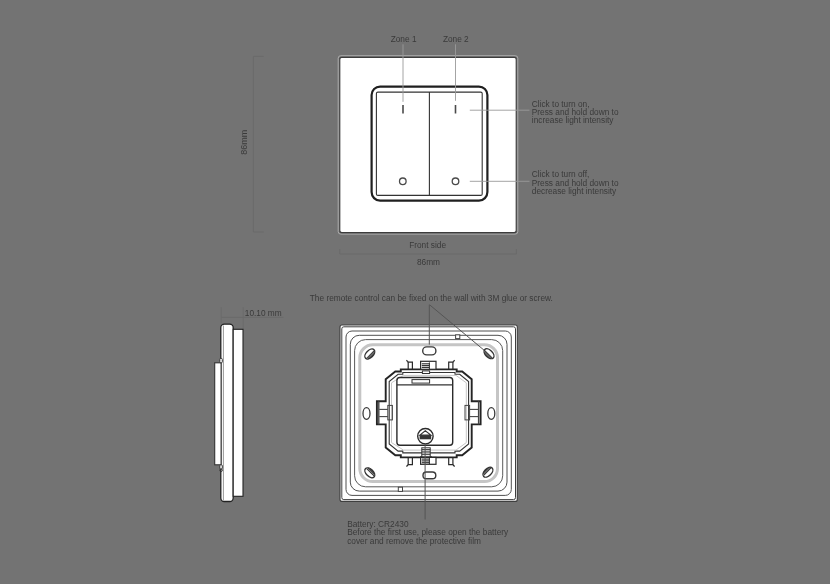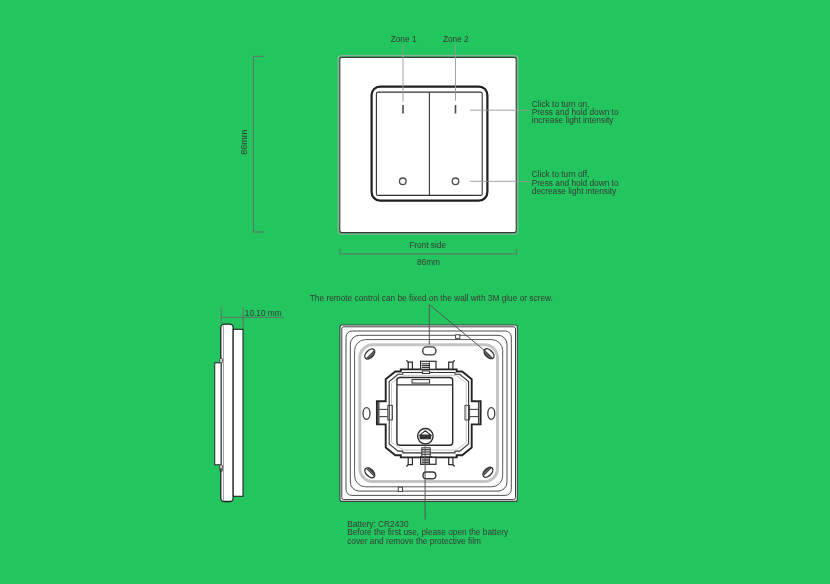--- a/index.html
+++ b/index.html
@@ -1,16 +1,16 @@
 <!DOCTYPE html>
 <html><head>
 <meta charset="utf-8">
 <style>
   html,body{margin:0;padding:0;background:#ffffff;}
-  #page{position:relative;width:830px;height:584px;background:#22c55e;overflow:hidden;text-align:center;}
+  #page{position:relative;width:830px;height:584px;background:#737373;overflow:hidden;text-align:center;}
   svg{position:absolute;left:0;top:0;}
   text{font-family:"Liberation Sans",sans-serif;fill:#3a3a3a;-webkit-font-smoothing:antialiased;}
 </style>
 </head>
 <body>
 <div id="page">
 <svg width="830" height="584" viewBox="0 0 830 584">
 
 <g stroke="#6a6a6a" stroke-width="0.9" fill="none">
   <path d="M253.4 56.4 H263.8 M253.4 56.4 V232 M253.4 232 H263.8"></path>

